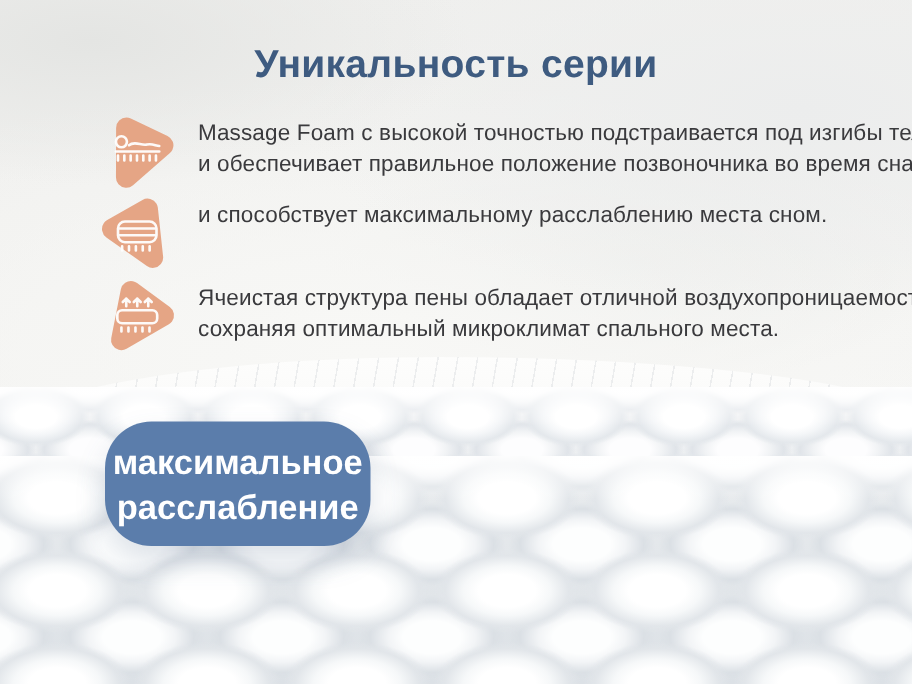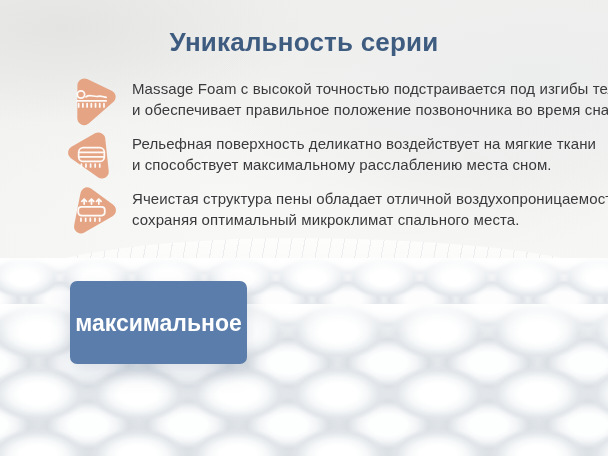--- a/index.html
+++ b/index.html
@@ -57,21 +57,21 @@
   .feature{ display:flex; align-items:flex-start; height:55px; }
   .ficon{ position:relative; flex:0 0 55px; width:55px; height:55px; margin-right:13px; }
   .ficon svg{ position:absolute; inset:0; width:55px; height:55px; }
   .ftext{
     padding-top:5px; font-size:15px; line-height:21px; color:#3a3a3d;
     letter-spacing:.1px; white-space:nowrap;
   }
   .ftext span{ display:block; }
   .badge{
     position:absolute; left:70px; top:281px; width:177px; height:83px;
-    background:#5b7dab; border-radius:7px;
+    background:#5b7dab; border-radius:31px;
     display:flex; flex-direction:column; align-items:center; justify-content:center;
     color:#ffffff; font-size:23px; font-weight:700; line-height:30px;
     box-shadow:0 10px 20px rgba(80,100,135,.18);
   }
   .glyph{ stroke:#ffffff; stroke-width:1.9; fill:none; stroke-linecap:round; stroke-linejoin:round; opacity:.95; }
 </style>
 </head>
 <body>
 
 <div class="stage">
@@ -109,21 +109,20 @@
           <polygon points="23,13 49,27 21,49" fill="#e5a585" stroke="#e5a585" stroke-width="15" stroke-linejoin="round" transform="rotate(-58 30 30)"></polygon>
           <g class="glyph">
             <rect x="16" y="21.5" width="28" height="15" rx="5"></rect>
             <path d="M17 26.5 H43"></path>
             <path d="M17 31.5 H43"></path>
             <path d="M19 39.5 V42.5 M24 39.5 V42.5 M29 39.5 V42.5 M34 39.5 V42.5 M39 39.5 V42.5"></path>
           </g>
         </svg>
       </div>
       <div class="ftext">
-        <span>Рельефная поверхность деликатно воздействует  на мягкие ткани</span>
         <span>и способствует максимальному расслаблению места сном.</span>
       </div>
     </div>
 
     <div class="feature">
       <div class="ficon">
         <svg viewBox="0 0 60 60" aria-hidden="true">
           <polygon points="23,13 49,27 21,49" fill="#e5a585" stroke="#e5a585" stroke-width="15" stroke-linejoin="round" transform="rotate(8 30 30)"></polygon>
           <g class="glyph">
             <path d="M22 23 V17.5 M19.5 20 L22 17.5 L24.5 20"></path>
@@ -137,15 +136,16 @@
       <div class="ftext">
         <span>Ячеистая структура пены обладает отличной воздухопроницаемостью,</span>
         <span>сохраняя оптимальный микроклимат спального места.</span>
       </div>
     </div>
 
   </div>
 
   <div class="badge">
     <span>максимальное</span>
+    <span>расслабление</span>
   </div>
 
 </div>
 
 </body></html>

